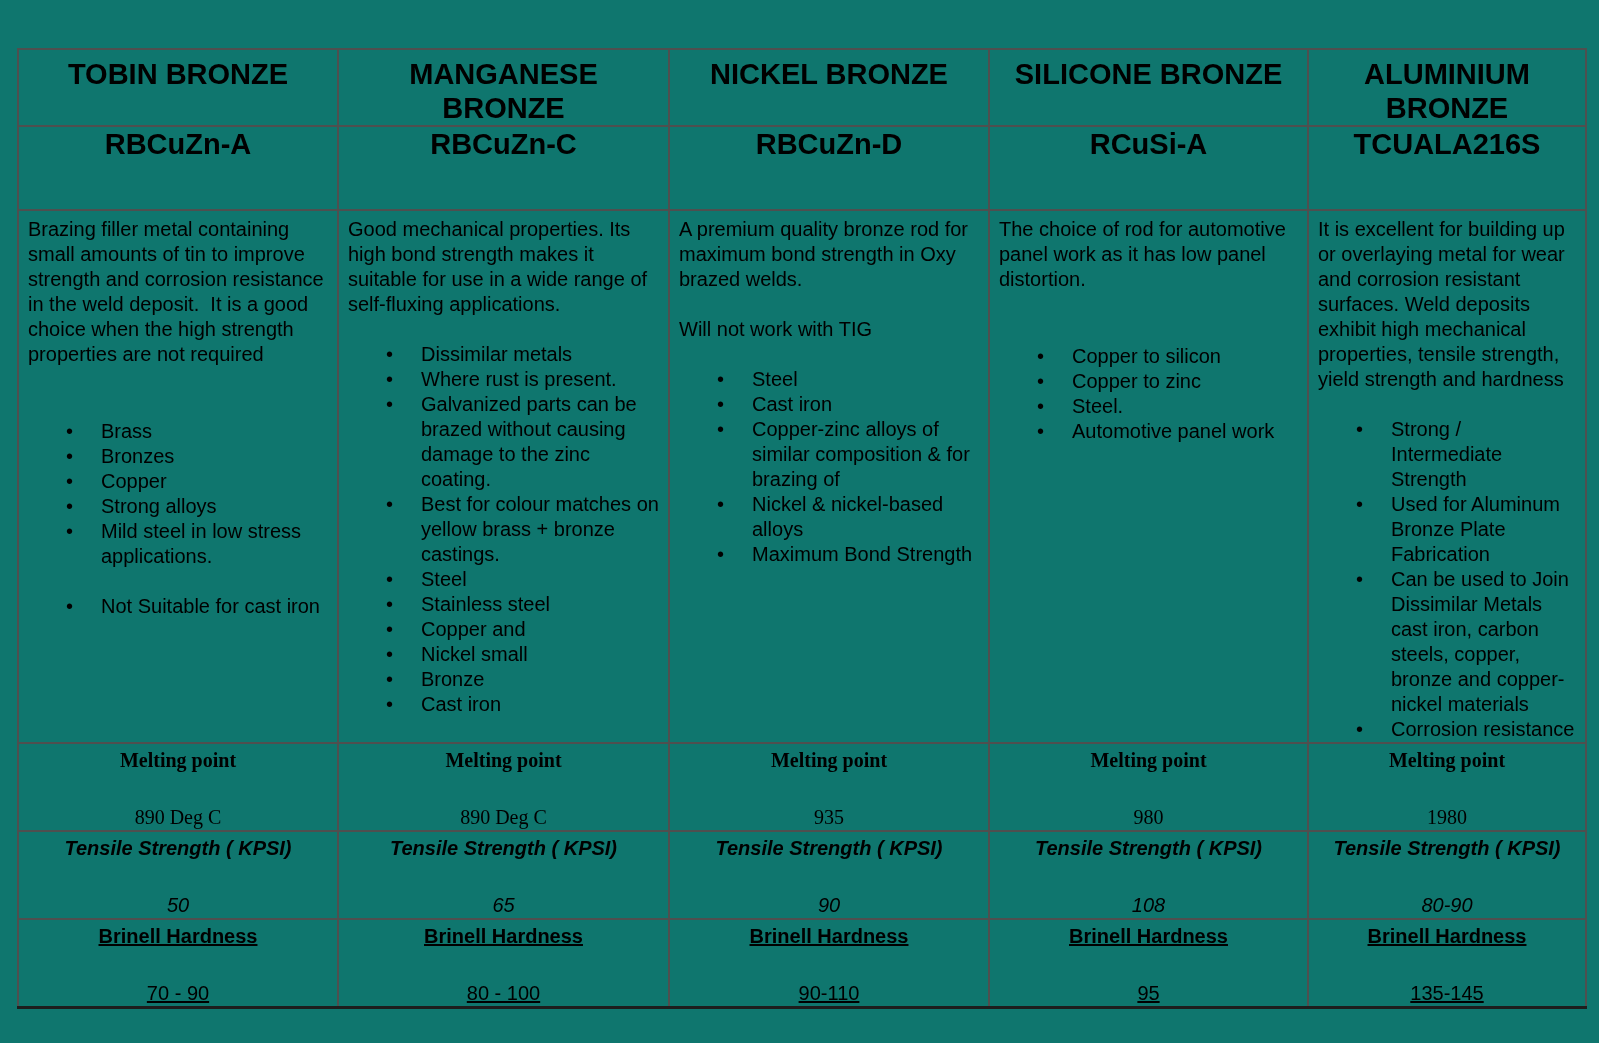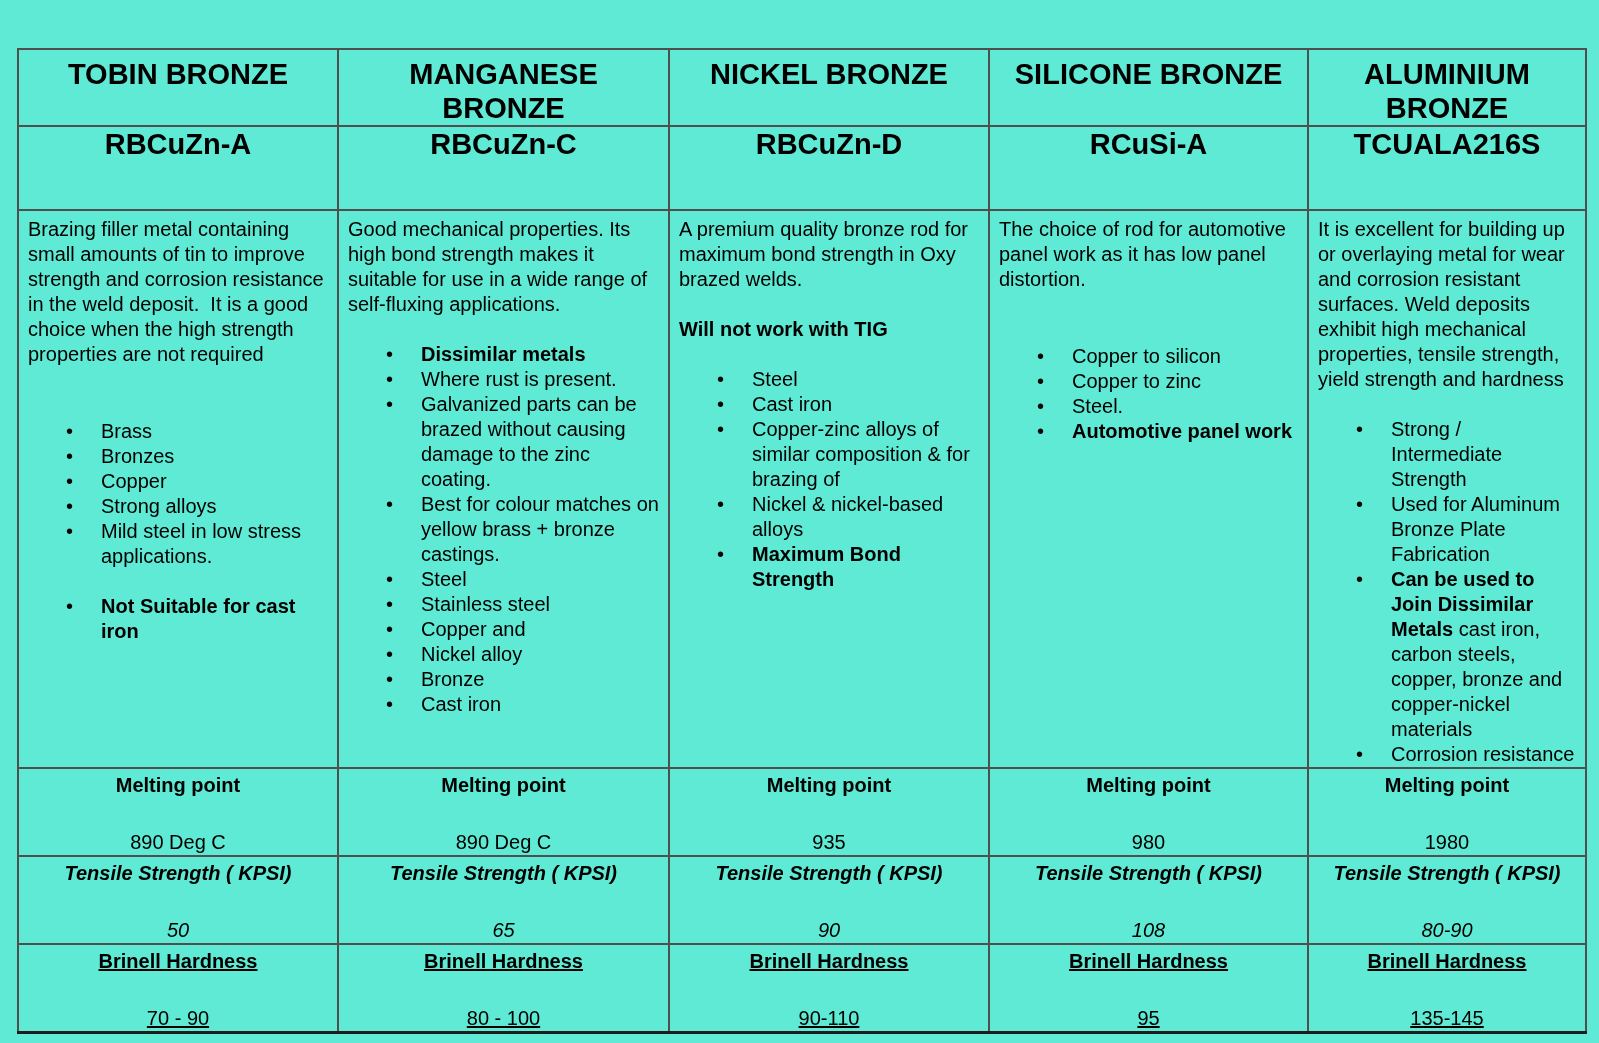--- a/index.html
+++ b/index.html
@@ -6,21 +6,21 @@
     margin: 0;
     padding: 0;
     background: #ffffff;
     font-family: "Liberation Sans", "DejaVu Sans", sans-serif;
     color: #000000;
   }
   .page {
     position: relative;
     width: 1599px;
     height: 1043px;
-    background: #5eead4;
+    background: #0f766e;
     overflow: hidden;
   }
   table.bronze {
     position: absolute;
     left: 17px;
     top: 48px;
     width: 1568px;
     border-collapse: collapse;
     table-layout: fixed;
     border: 2px solid #1d1d1d;
@@ -54,40 +54,40 @@
     line-height: 34px;
   }
   
   tr.desc-row td {
     height: 477px;
     font-size: 20px;
     line-height: 25px;
     padding: 6px 9px 0 9px;
   }
   .p { white-space: pre-wrap; }
-  .b { font-weight: bold; }
+  .b { font-weight: normal; }
   .gap1 { height: 25px; }
   .gap2 { height: 52px; }
   .li {
     position: relative;
     padding-left: 73px;
   }
   .li .bullet {
     position: absolute;
     left: 38px;
     top: 0;
   }
   
   tr.stat-row td {
     text-align: center;
     font-size: 20px;
     line-height: 25px;
     padding-top: 4px;
   }
-  tr.stat-row.melting td  { height: 72px; }
+  tr.stat-row.melting td  { height: 72px; font-family: Liberation Serif, serif; }
   tr.stat-row.tensile td  { height: 60px; font-style: italic; }
   tr.stat-row.brinell td  { height: 56px; text-decoration: underline; }
   .stat-label { font-weight: bold; }
   .stat-value { font-weight: normal; margin-top: 32px; }
 </style>
 </head>
 <body>
 
 <div class="page">
   <table class="bronze">
@@ -135,21 +135,21 @@
             <div><span class="p">Good mechanical properties. Its high bond strength makes it suitable for use in a wide range of self-fluxing applications.</span></div>
             <div class="gap1"></div>
             <div>
               <div class="li"><span class="bullet">•</span><span class="b p">Dissimilar metals</span></div>
               <div class="li"><span class="bullet">•</span><span class="p">Where rust is present.</span></div>
               <div class="li"><span class="bullet">•</span><span class="p">Galvanized parts can be brazed without causing damage to the zinc coating.</span></div>
               <div class="li"><span class="bullet">•</span><span class="p">Best for colour matches on yellow brass + bronze castings.</span></div>
               <div class="li"><span class="bullet">•</span><span class="p">Steel</span></div>
               <div class="li"><span class="bullet">•</span><span class="p">Stainless steel</span></div>
               <div class="li"><span class="bullet">•</span><span class="p">Copper and</span></div>
-              <div class="li"><span class="bullet">•</span><span class="p">Nickel alloy</span></div>
+              <div class="li"><span class="bullet">•</span><span class="p">Nickel small</span></div>
               <div class="li"><span class="bullet">•</span><span class="p">Bronze</span></div>
               <div class="li"><span class="bullet">•</span><span class="p">Cast iron</span></div>
             </div>
           </td>
           <td>
             <div><span class="p">A premium quality bronze rod for maximum bond strength in Oxy brazed welds.</span></div>
             <div class="gap1"></div>
             <div><span class="b p">Will not work with TIG</span></div>
             <div class="gap1"></div>
             <div>

